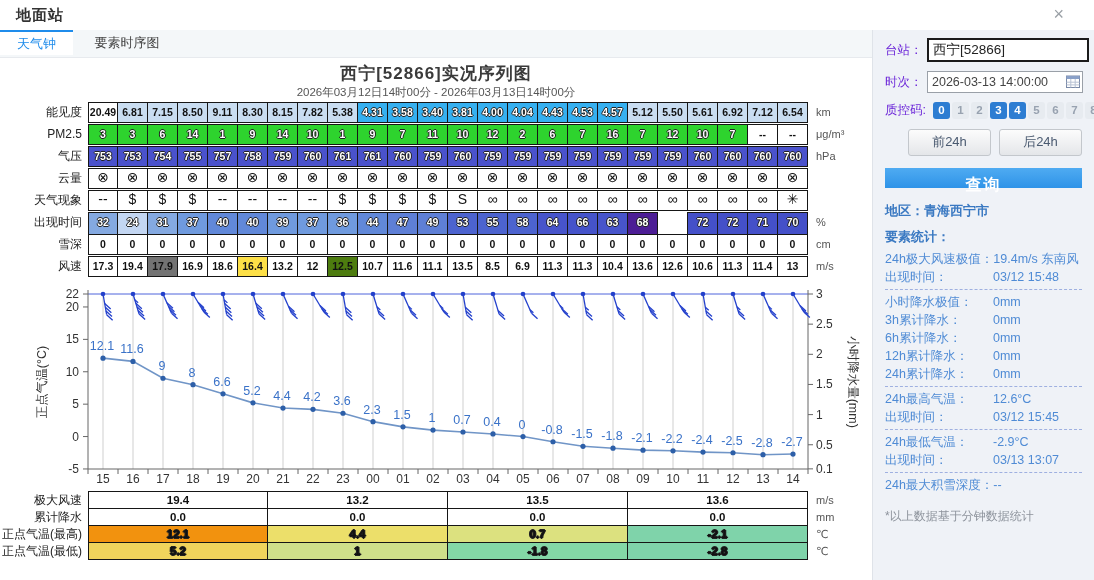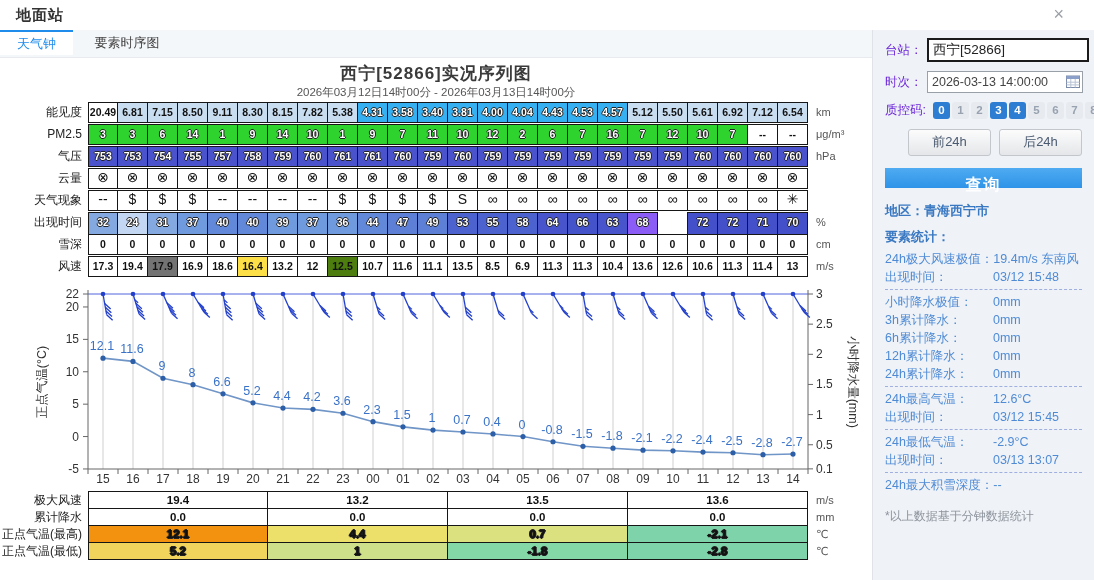--- a/index.html
+++ b/index.html
@@ -227,21 +227,21 @@
           <div class="cell ow" style="background: rgb(111, 154, 222);">36</div>
           <div class="cell ow" style="background: rgb(97, 136, 217);">44</div>
           <div class="cell ow" style="background: rgb(94, 127, 214);">47</div>
           <div class="cell ow" style="background: rgb(94, 127, 214);">49</div>
           <div class="cell ow" style="background: rgb(76, 99, 207);">53</div>
           <div class="cell ow" style="background: rgb(76, 99, 207);">55</div>
           <div class="cell ow" style="background: rgb(76, 99, 207);">58</div>
           <div class="cell ow" style="background: rgb(71, 84, 203);">64</div>
           <div class="cell ow" style="background: rgb(69, 83, 202);">66</div>
           <div class="cell ow" style="background: rgb(71, 84, 203);">63</div>
-          <div class="cell ow" style="background: #8b5cf6;">68</div>
+          <div class="cell ow" style="background: #4c1d95;">68</div>
           <div class="cell ow" style="background: rgb(68, 80, 201); margin-top: 29px;">69</div>
           <div class="cell ow" style="background: rgb(68, 80, 201);">72</div>
           <div class="cell ow" style="background: rgb(68, 80, 201);">72</div>
           <div class="cell ow" style="background: rgb(68, 80, 201);">71</div>
           <div class="cell ow" style="background: rgb(68, 80, 201);">70</div>
           <div class="runit">%</div>
         </div>
         <div class="grow">
           <div class="rlabel">雪深</div>
           <div class="cell first" style="background: rgb(255, 255, 255);">0</div>

